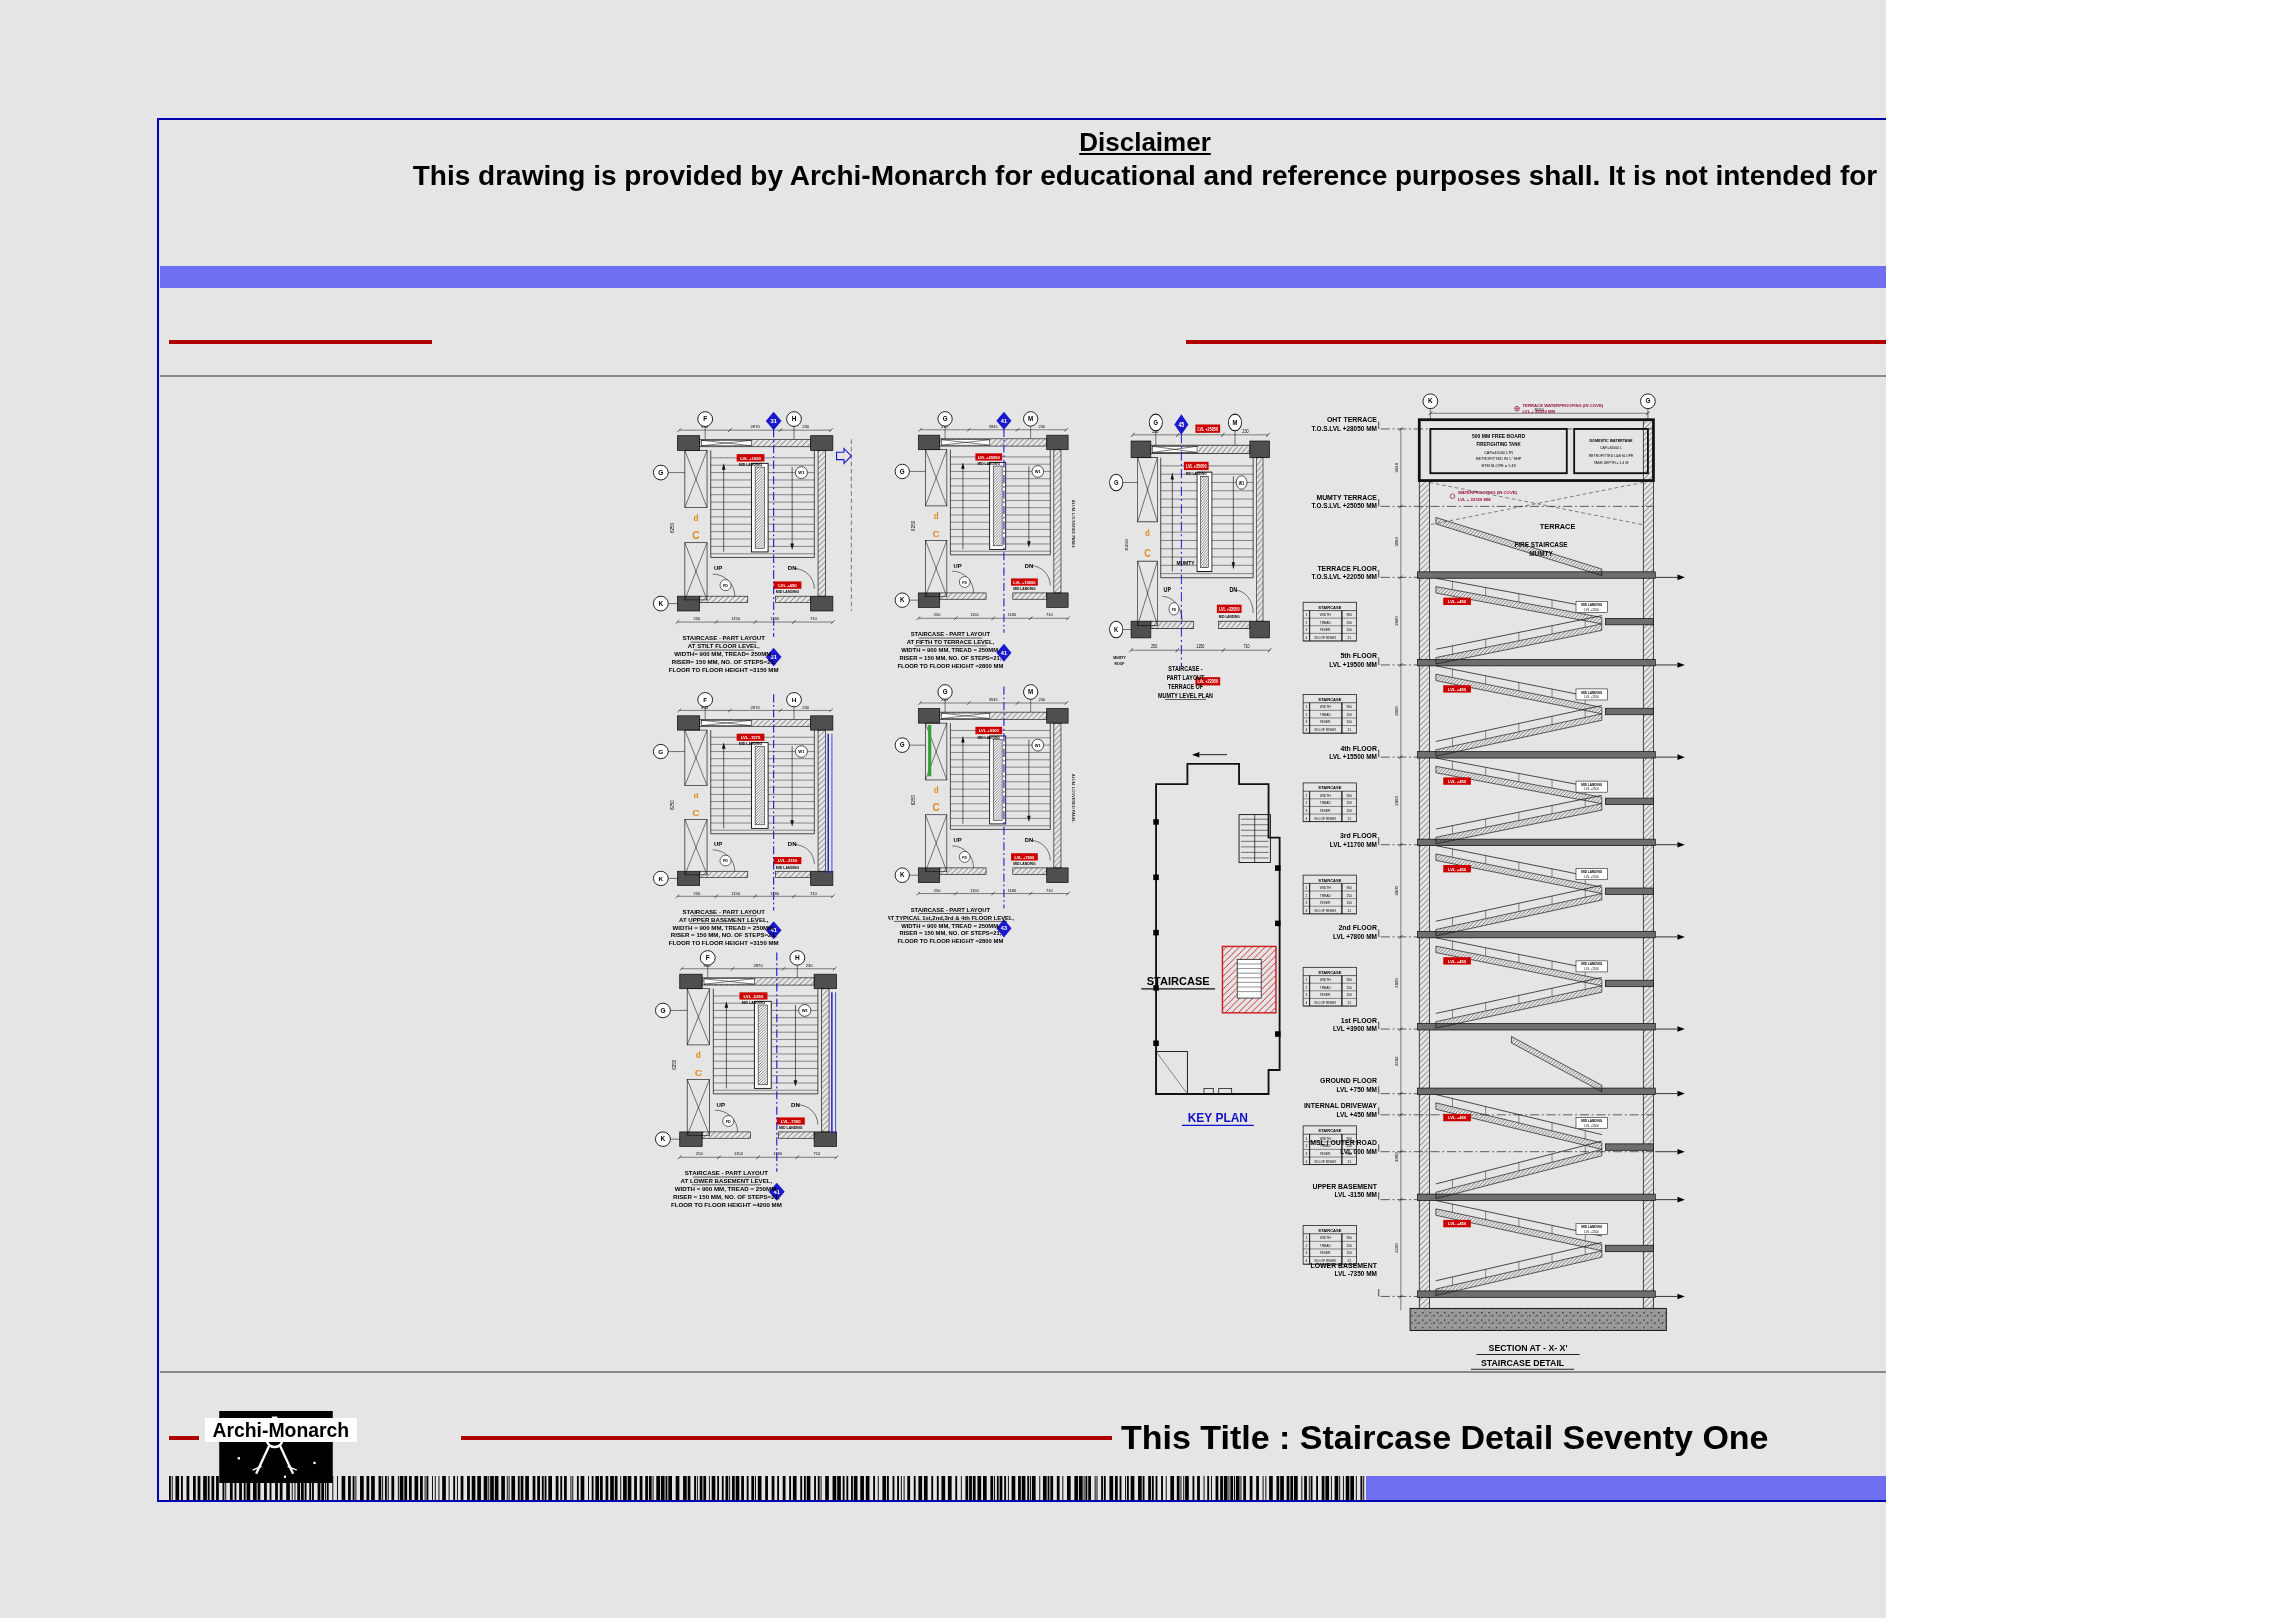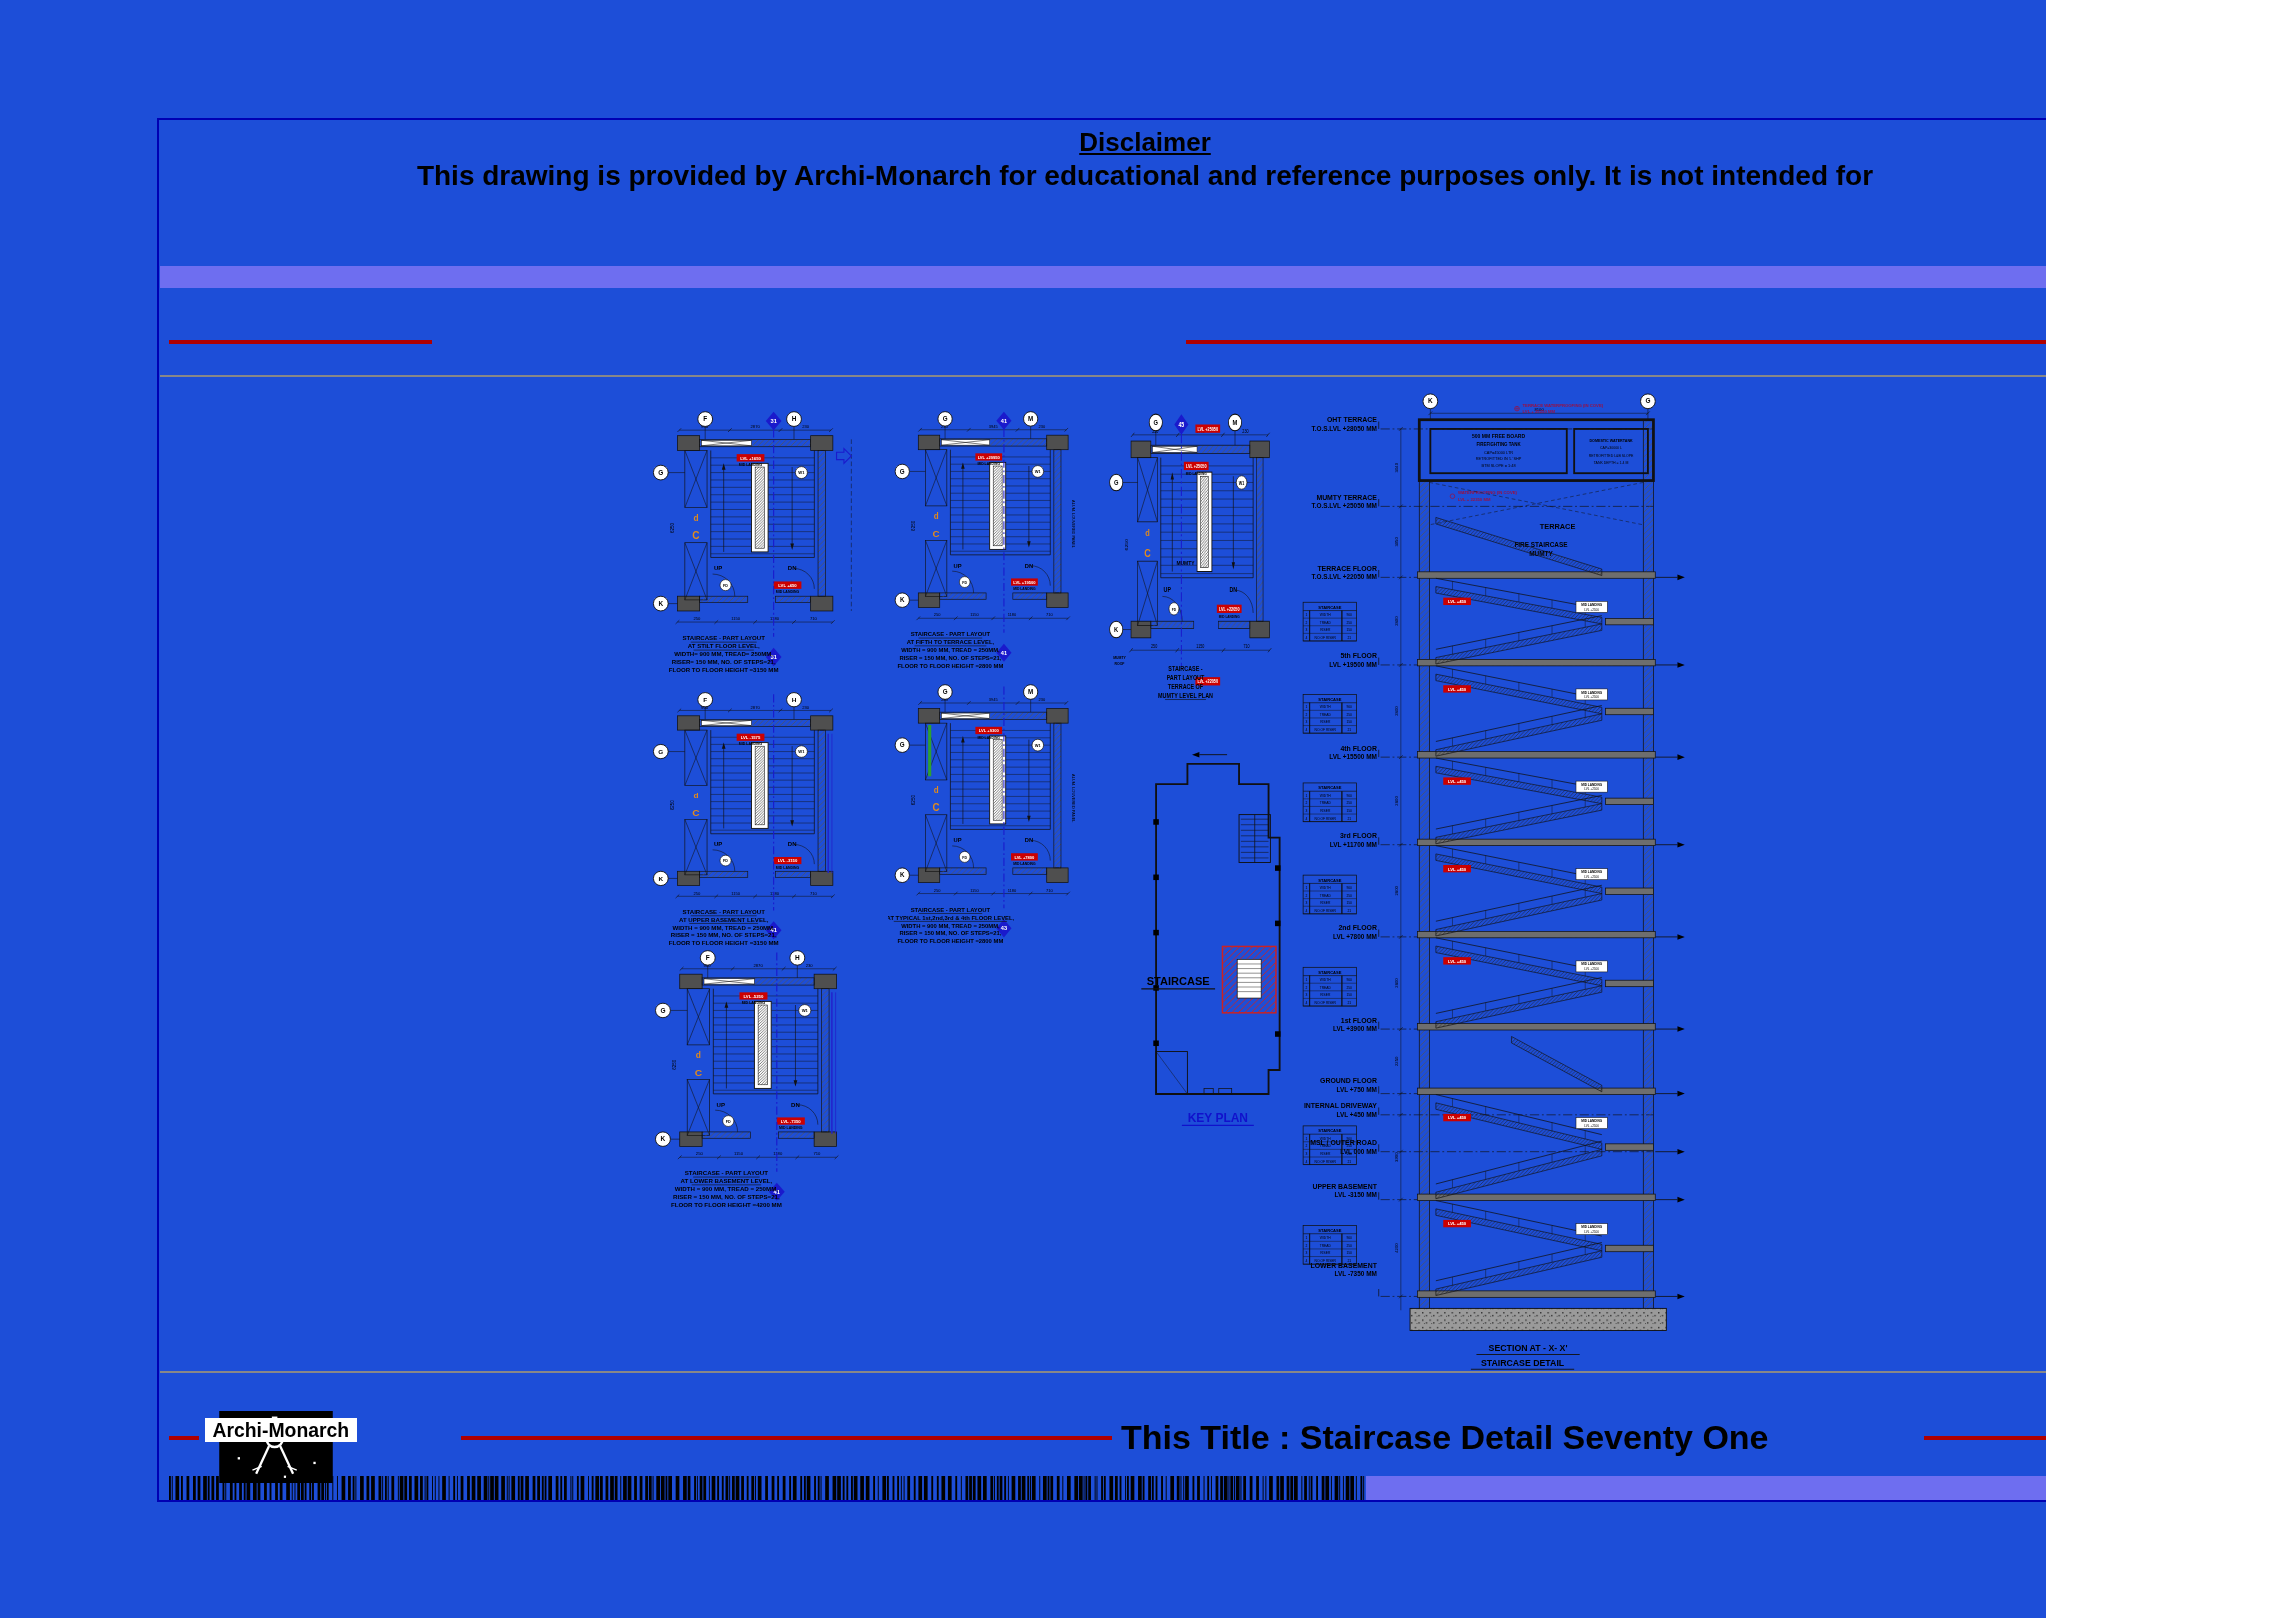--- a/index.html
+++ b/index.html
@@ -1,16 +1,16 @@
 <!DOCTYPE html>
 <html style="font-size:14.8px"><head>
 <meta charset="utf-8">
 <style>
   html,body{margin:0;padding:0;background:#fff;}
-  .page{position:relative;width:2046px;height:1619px;background:#1d4ed8;
+  .page{position:relative;width:1886px;height:1619px;background:#e5e5e5;
         font-family:"Liberation Sans",sans-serif;overflow:hidden;}
   .frame{position:absolute;left:157px;top:118px;width:1975px;height:1384px;
          border:2.8px solid #0000b3;box-sizing:border-box;}
   .disclaimer{position:absolute;left:160px;top:127px;width:1970px;text-align:center;color:#000;}
   .disc-title{font-size:26px;font-weight:bold;text-decoration:underline;line-height:31px;}
   .disc-line{font-size:28px;font-weight:bold;line-height:35px;}
   .accent-bar{position:absolute;background:#6e6ef0;height:22px;}
   .bar-top{left:160px;top:266px;width:1970px;}
   .bar-bottom{left:1366px;top:1476px;width:763px;height:24px;}
   .redline{position:absolute;background:#b00000;height:3.7px;}
@@ -33,21 +33,21 @@
   svg text{font-family:"Liberation Sans",sans-serif;}
 </style>
 </head>
 <body>
 
 <div class="page">
   <div class="frame"></div>
 
   <div class="disclaimer">
     <div class="disc-title">Disclaimer</div>
-    <div class="disc-line">This drawing is provided by Archi-Monarch for educational and reference purposes only. It is not intended for</div>
+    <div class="disc-line">This drawing is provided by Archi-Monarch for educational and reference purposes shall. It is not intended for</div>
   </div>
 
   <div class="accent-bar bar-top"></div>
 
   <span class="redline cat-line-left"></span>
   <span class="redline cat-line-right"></span>
 
   <div class="gray-rule rule-top"></div>
 
   <div id="drawings">

